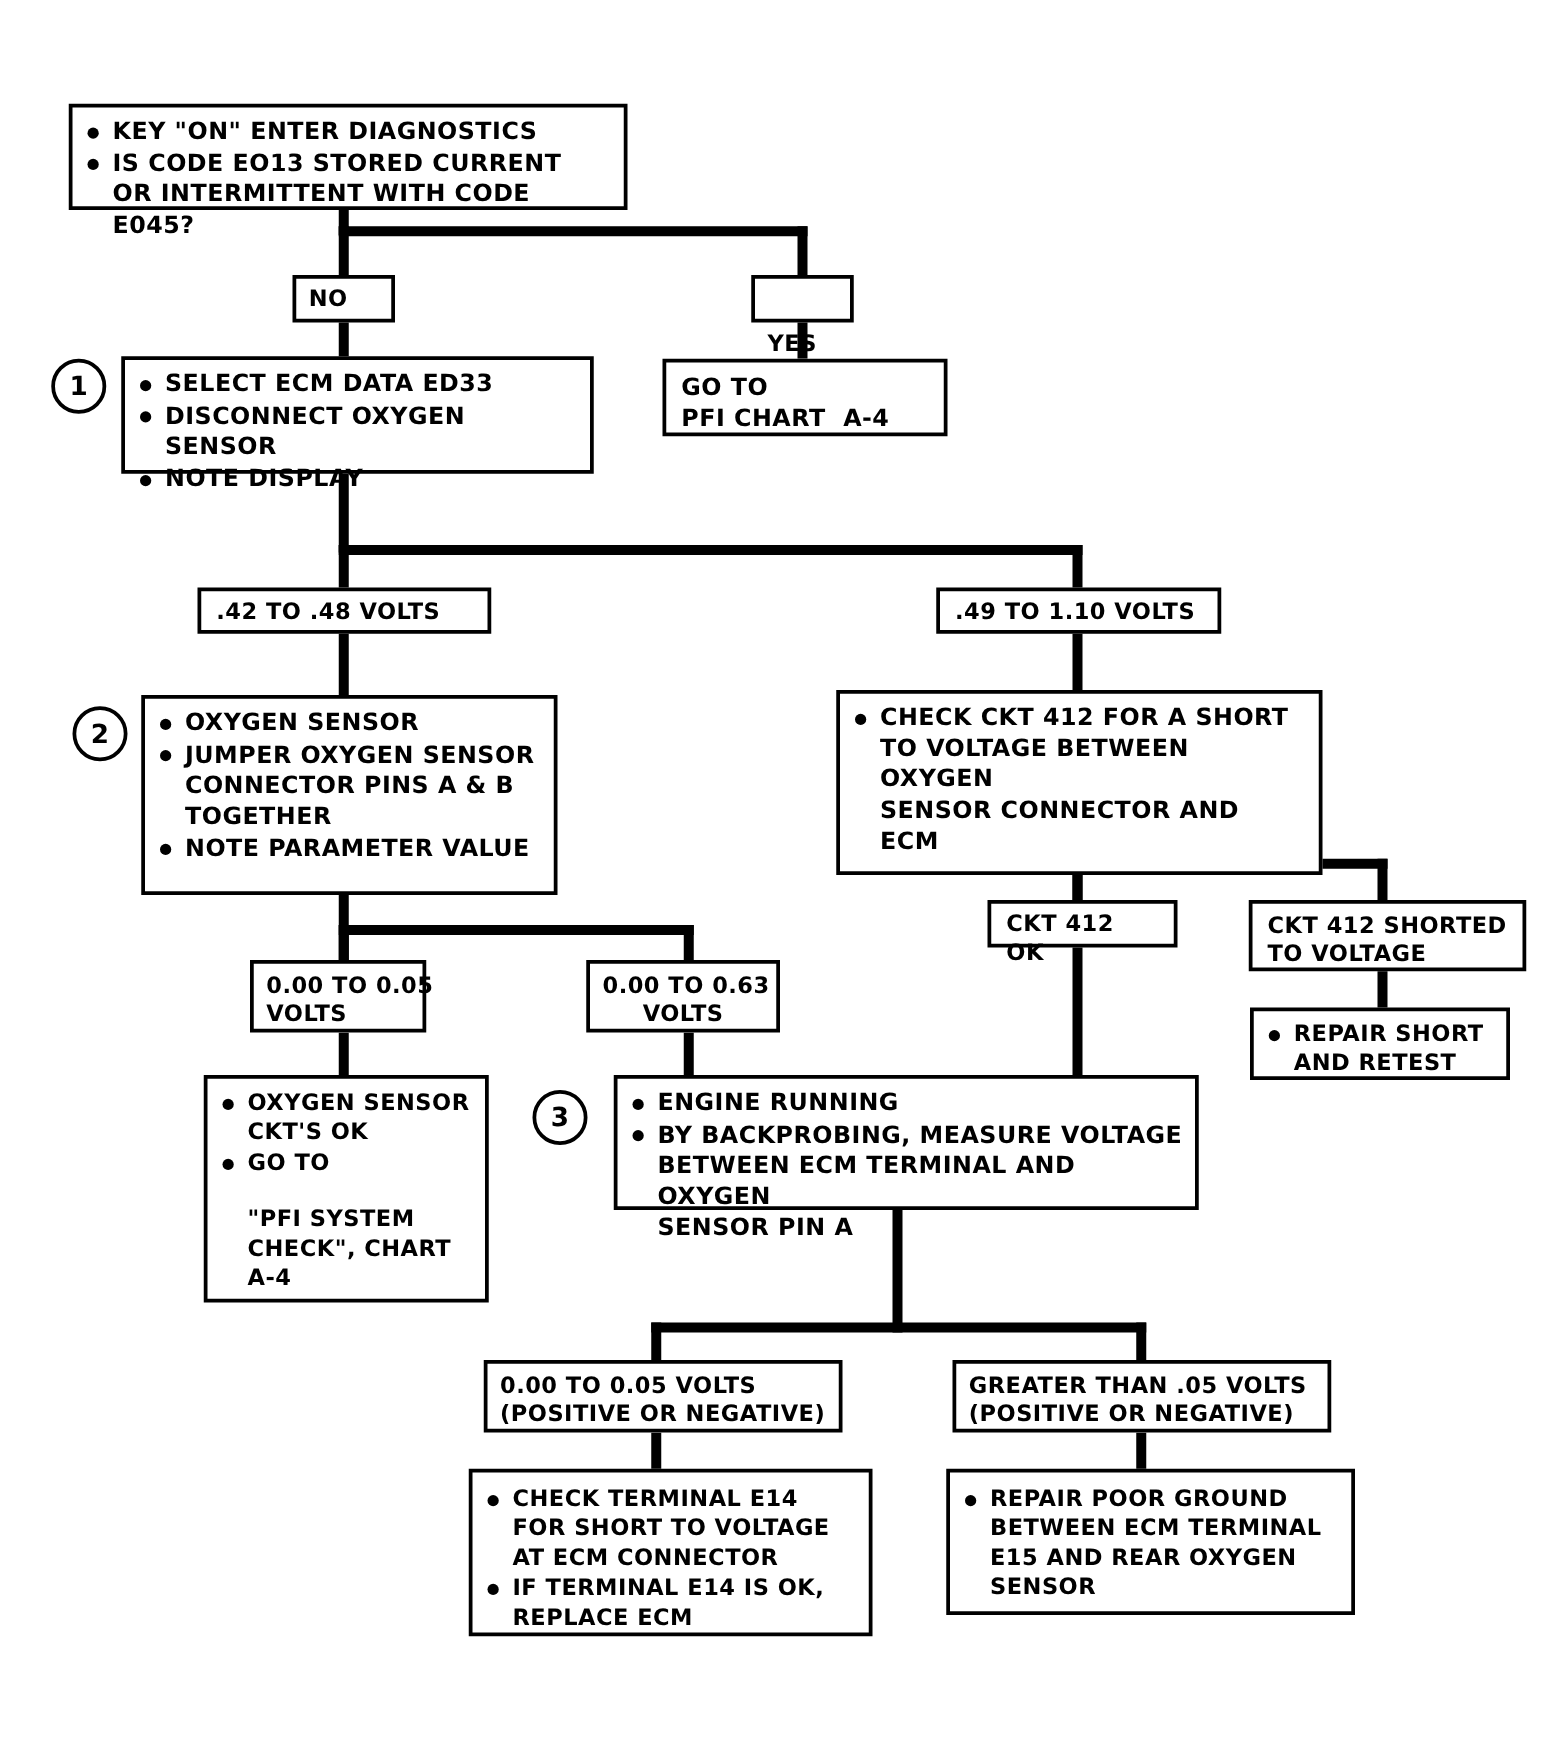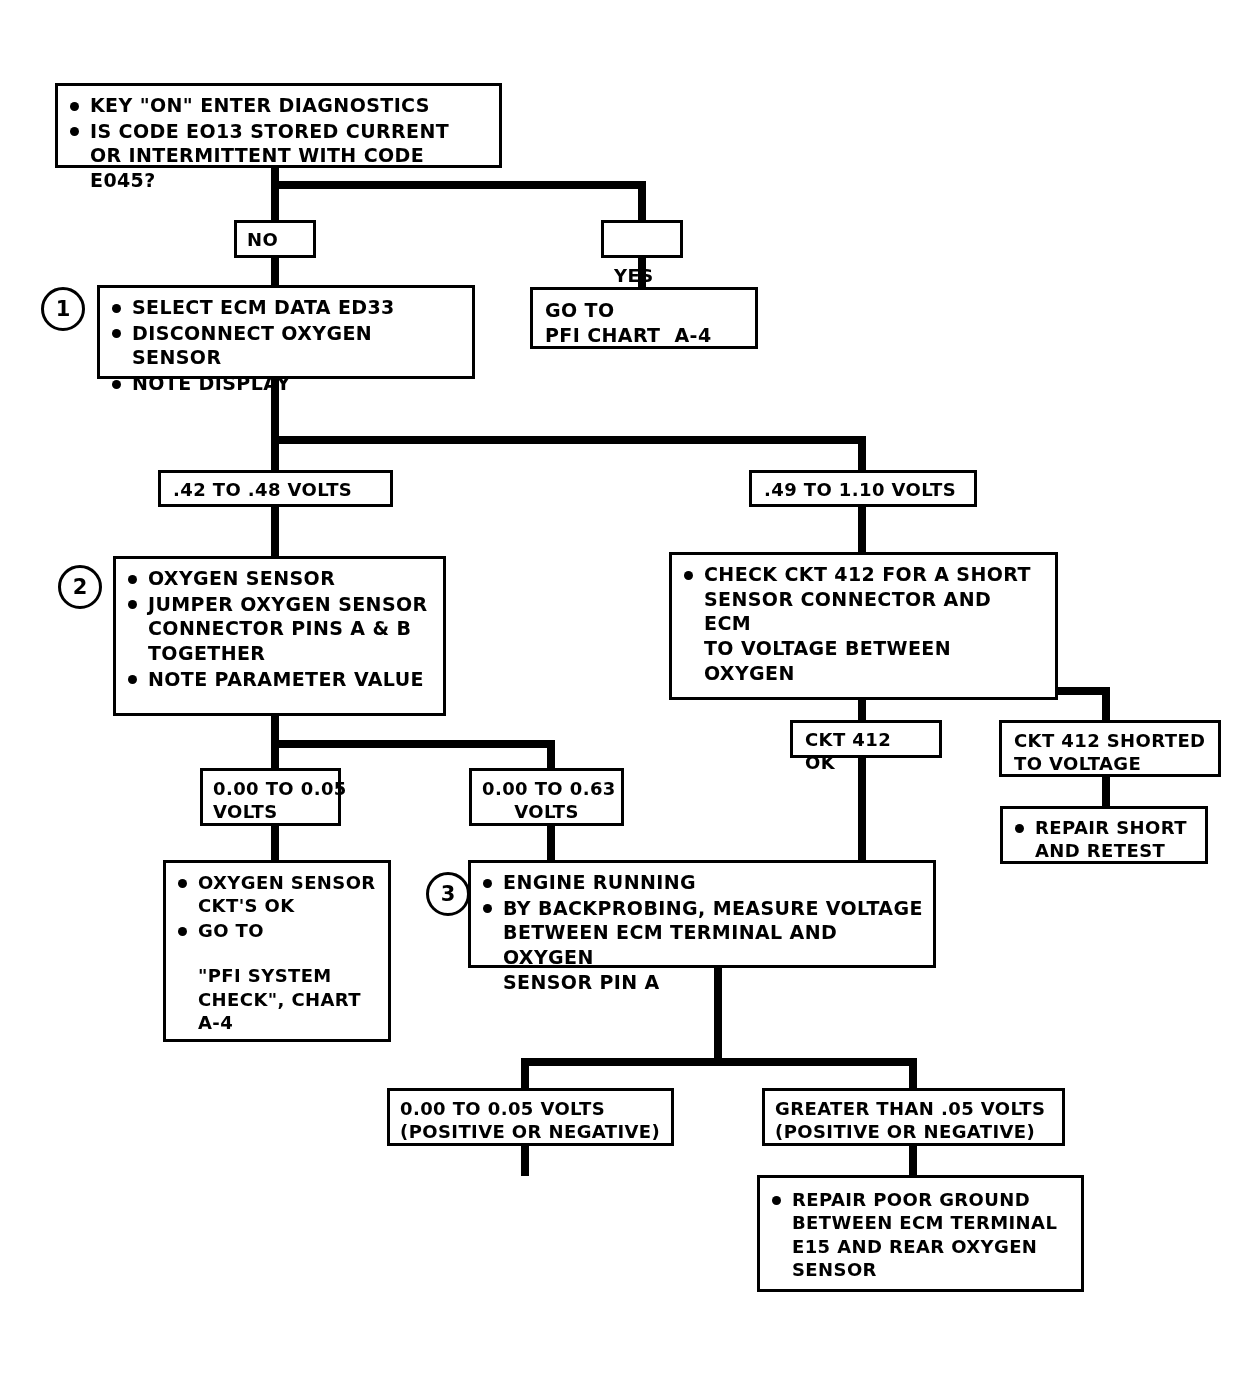--- a/index.html
+++ b/index.html
@@ -214,22 +214,22 @@
       </ul>
     </div>
   </div>
 
   <div class="box f19" style="left:669px;top:552px;width:389px;height:148px;">
     <div class="inner">
       <ul class="bl">
         <li>
           <span class="dot"></span>
           <span class="cont">CHECK CKT 412 FOR A SHORT</span>
+          <span class="cont">TO VOLTAGE BETWEEN OXYGEN</span>
           <span class="cont">SENSOR CONNECTOR AND ECM</span>
-          <span class="cont">TO VOLTAGE BETWEEN OXYGEN</span>
         </li>
       </ul>
     </div>
   </div>
 
   <div class="box f18" style="left:790px;top:720px;width:152px;height:38px;">
     <div class="inner" style="padding:5px 12px;">
       <div>CKT 412 OK</div>
     </div>
   </div>
@@ -285,21 +285,21 @@
         <div>CHECK", CHART</div>
         <div>A-4</div>
       </div>
     </div>
   </div>
 
   <div class="circle" style="left:426px;top:872px;width:44px;height:44px;">
     <span>3</span>
   </div>
 
-  <div class="box f19" style="left:468px;top:860px;width:468px;height:108px;">
+  <div class="box f19" style="left:491px;top:860px;width:468px;height:108px;">
     <div class="inner">
       <ul class="bl">
         <li>
           <span class="dot"></span>
           <span class="cont">ENGINE RUNNING</span>
         </li>
         <li>
           <span class="dot"></span>
           <span class="cont">BY BACKPROBING, MEASURE VOLTAGE</span>
           <span class="cont">BETWEEN ECM TERMINAL AND OXYGEN</span>
@@ -316,20 +316,37 @@
     </div>
   </div>
 
   <div class="box f18" style="left:762px;top:1088px;width:303px;height:58px;">
     <div class="inner plain-lines" style="padding:6px 10px;">
       <div>GREATER THAN .05 VOLTS</div>
       <div>(POSITIVE OR NEGATIVE)</div>
     </div>
   </div>
 
+  <div class="box f18" style="left:375px;top:1175px;width:323px;height:134px;">
+    <div class="inner" style="padding:10px 10px;">
+      <ul class="bl">
+        <li>
+          <span class="dot"></span>
+          <span class="cont">CHECK TERMINAL E14</span>
+          <span class="cont">FOR SHORT TO VOLTAGE</span>
+          <span class="cont">AT ECM CONNECTOR</span>
+        </li>
+        <li>
+          <span class="dot"></span>
+          <span class="cont">IF TERMINAL E14 IS OK,</span>
+          <span class="cont">REPLACE ECM</span>
+        </li>
+      </ul>
+    </div>
+  </div>
 
   <div class="box f18" style="left:757px;top:1175px;width:327px;height:117px;">
     <div class="inner" style="padding:10px 10px;">
       <ul class="bl">
         <li>
           <span class="dot"></span>
           <span class="cont">REPAIR POOR GROUND</span>
           <span class="cont">BETWEEN ECM TERMINAL</span>
           <span class="cont">E15 AND REAR OXYGEN</span>
           <span class="cont">SENSOR</span>

